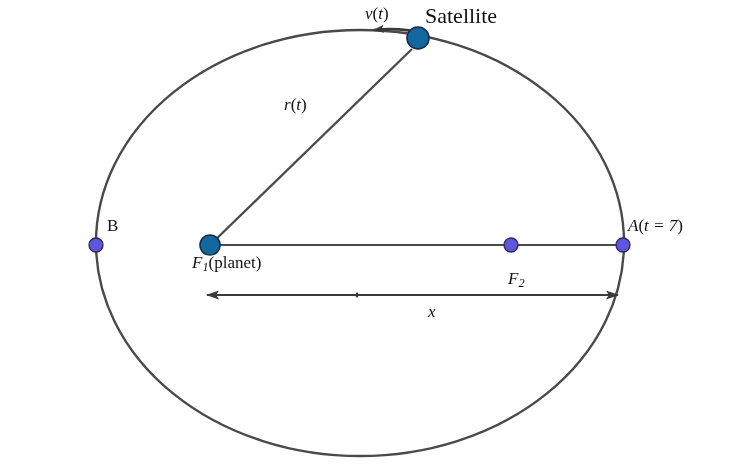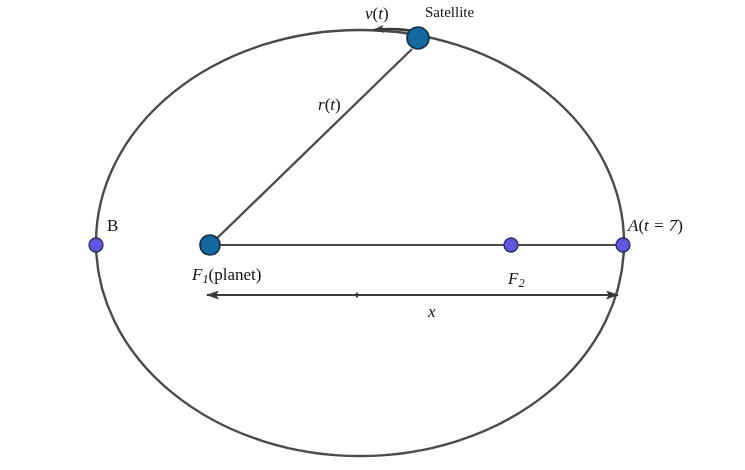--- a/index.html
+++ b/index.html
@@ -44,24 +44,24 @@
     font-style: normal;
   }
   .math-label .sub {
     font-style: italic;
     font-size: 0.72em;
     vertical-align: -0.28em;
     letter-spacing: 0;
   }
   
   #label-vt      { left: 365px; top: 5px; }
-  #label-satellite { left: 425px; top: 5px; font-size: 15px; }
-  #label-rt      { left: 318px; top: 96px; }
+  #label-satellite { left: 425px; top: 5px; font-size: 22px; }
+  #label-rt      { left: 284px; top: 96px; }
   #label-b       { left: 107px; top: 217px; }
-  #label-f1      { left: 192px; top: 254px; margin-top: 12px; }
+  #label-f1      { left: 192px; top: 254px; }
   #label-f2      { left: 508px; top: 270px; }
   #label-a       { left: 628px; top: 217px; }
   #label-x       { left: 428px; top: 303px; }
 </style>
 </head>
 <body>
 
 <div id="figure-root">
 
   <svg id="orbit-svg" viewBox="0 0 745 470">

